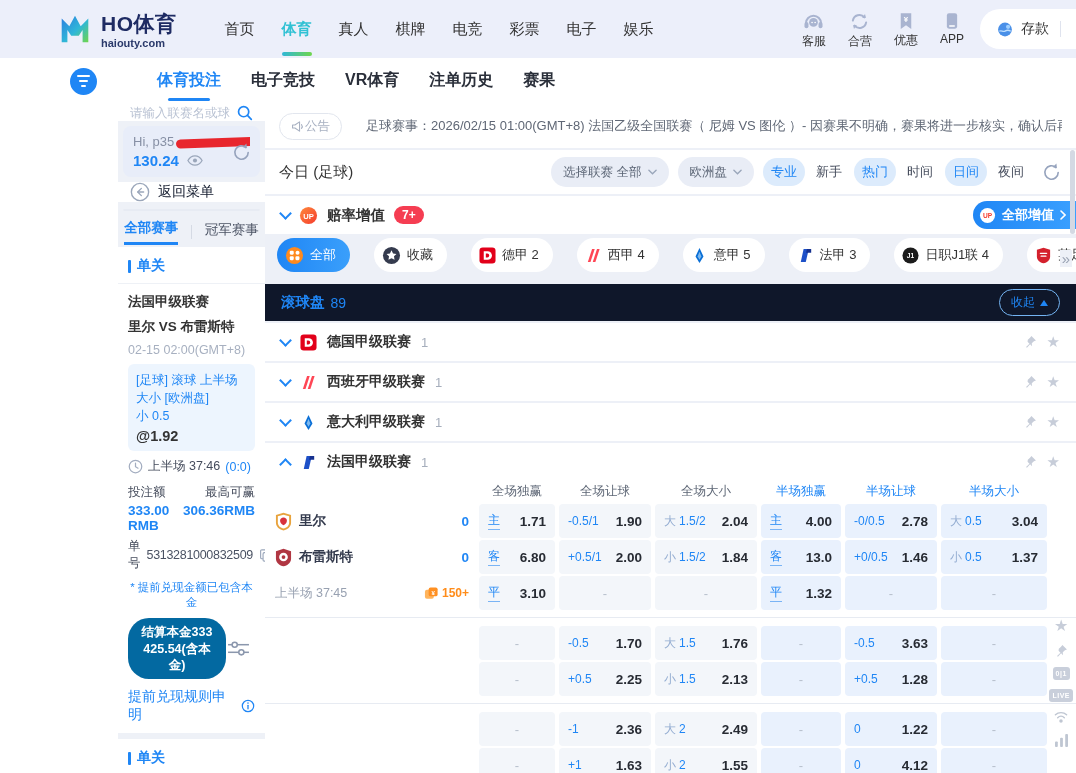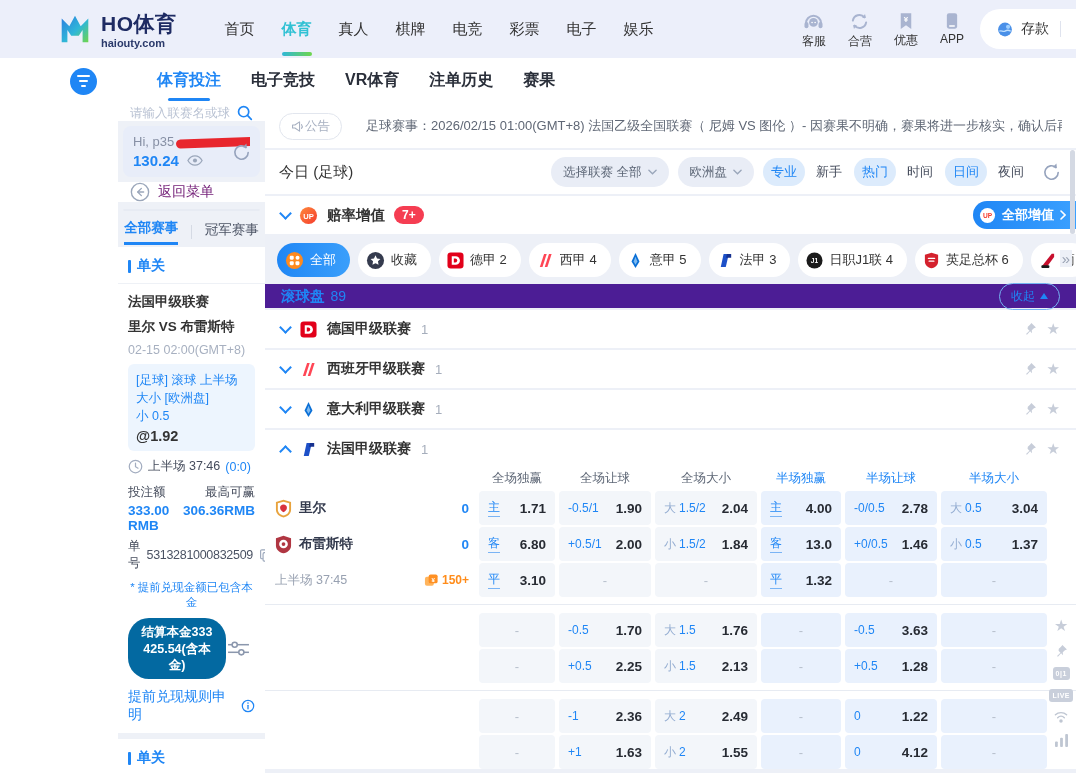--- a/index.html
+++ b/index.html
@@ -48,21 +48,21 @@
   .search-card { height:46px; display:flex; align-items:center; padding:0 12px; gap:6px; margin-bottom:5px; }
   .search-input { flex:1; border:none; outline:none; font-size:12.5px; color:#333; background:transparent; width:90px; font-family:inherit; }
   .search-input::placeholder { color:#b9c2d3; }
   .user-card { background:#e8edf9; border-radius:8px; margin:0 5px 5px 5px; padding:8px 10px; position:relative; }
   .greet { font-size:13px; color:#8790a5; white-space:nowrap; overflow:hidden; }
   .scribble { display:inline-block; width:88px; height:9px; background:#e8262d; border-radius:5px; transform:rotate(-2deg); vertical-align:middle; margin-left:2px; }
   .balance-line { display:flex; align-items:center; gap:8px; margin-top:3px; }
   .balance { color:#1f86f5; font-weight:bold; font-size:15px; }
   .user-refresh { position:absolute; right:8px; top:16px; cursor:pointer; }
   .back-row { background:#fff; height:38px; display:flex; align-items:center; gap:8px; padding:0 12px; margin-bottom:5px; cursor:pointer; }
-  .back-label { font-size:14px; color:#701a75; }
+  .back-label { font-size:14px; color:#0f172a; }
   .slip-tabs { background:#fff; border:1px solid #e7ebf3; border-radius:20px; margin:2px 5px 8px 5px; height:36px; display:flex; align-items:center; overflow:hidden; }
   .slip-tab { flex:1; text-align:center; font-size:13.5px; color:#4a5263; height:36px; line-height:36px; cursor:pointer; }
   .slip-tab.on { background:#2196f3; color:#fff; font-weight:bold; border-radius:18px; }
   .event-tabs { height:34px; display:flex; align-items:center; justify-content:space-around; margin-bottom:2px; }
   .ev-tab { font-size:13.5px; color:#4a5263; cursor:pointer; padding-bottom:5px; }
   .ev-tab.on { color:#1f86f5; font-weight:bold; border-bottom:3px solid #1f86f5; }
   .ev-div { width:1px; height:14px; background:#d5dae4; }
   .bet-card { background:#fff; }
   .sec-hdr { display:flex; align-items:center; gap:6px; padding:10px 10px 8px 10px; border-bottom:1px solid #eef1f6; color:#1f86f5; font-weight:bold; font-size:14px; }
   .sec-hdr::before { content:''; width:3px; height:13px; background:#1f86f5; border-radius:1px; }
@@ -104,26 +104,26 @@
 
   .boost { height:38px; background:#fff; display:flex; align-items:center; gap:9px; padding:0 16px; margin-bottom:4px; }
   .chev { width:9px; height:9px; border-left:2px solid #1f86f5; border-bottom:2px solid #1f86f5; display:inline-block; cursor:pointer; }
   .chev.down { transform:rotate(-45deg); margin-top:-4px; }
   .chev.up { transform:rotate(135deg); margin-top:4px; }
   .boost-label { font-weight:bold; font-size:14.5px; color:#333; }
   .boost-count { background:#f53d52; color:#fff; font-weight:bold; font-size:12px; border-radius:10px; padding:2px 8px; }
   .boost-all { margin-left:auto; display:flex; align-items:center; gap:6px; background:linear-gradient(90deg,#1f86f5,#3aa0ff);
     color:#fff; font-weight:bold; font-size:13px; height:28px; border-radius:14px 0 0 14px; padding:0 10px 0 6px; margin-right:-16px; cursor:pointer; }
 
-  .chips-row { height:44px; display:flex; align-items:center; gap:8px; padding:0 12px; margin-bottom:2px; overflow:hidden; position:relative; }
+  .chips-row { height:44px; display:flex; align-items:flex-start; gap:24px; padding:0 12px; margin-bottom:2px; overflow:hidden; position:relative; }
   .chip { flex:0 0 auto; display:flex; align-items:center; gap:6px; background:#fff; height:34px; border-radius:17px; padding:0 14px 0 8px; font-size:13px; color:#333; cursor:pointer; }
   .chip.on { background:linear-gradient(90deg,#1f86f5,#3a9ffb); color:#fff; }
   .chips-more { position:absolute; right:4px; top:12px; color:#9aa3b3; font-size:15px; cursor:pointer; background:#edf0f7; padding:0 2px; }
 
-  .livehdr { height:24px; background:#4c1d95; display:flex; align-items:center; padding:0 16px; margin-bottom:2px; }
+  .livehdr { height:37px; background:#0f172a; display:flex; align-items:center; padding:0 16px; margin-bottom:2px; }
   .livehdr .t { color:#1f86f5; font-weight:bold; font-size:14.5px; }
   .livehdr .c { color:#1f86f5; font-size:14px; margin-left:6px; }
   .collapse-pill { margin-left:auto; display:flex; align-items:center; gap:5px; border:1px solid #74b4f2; border-radius:14px; padding:4px 11px; color:#1f86f5; font-size:12px; cursor:pointer; }
   .tri-up { width:0; height:0; border-left:4px solid transparent; border-right:4px solid transparent; border-bottom:6px solid #1f86f5; }
 
   
   .lg-card { background:#fff; margin-bottom:2px; }
   .lg-row { height:38px; display:flex; align-items:center; gap:10px; padding:0 16px; }
   .lg-name { font-weight:bold; font-size:14px; color:#333; cursor:pointer; }
   .lg-count { color:#a6aebc; font-size:13px; }

